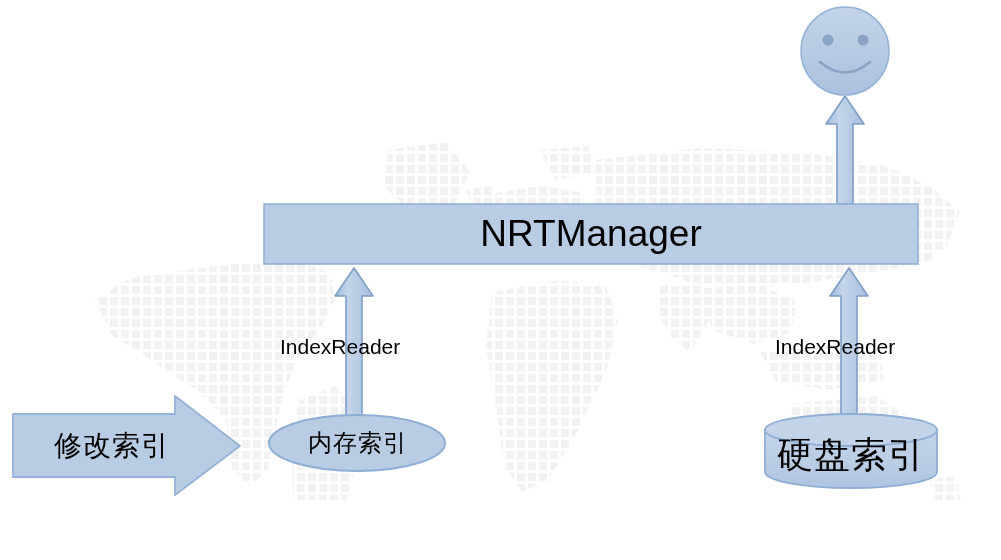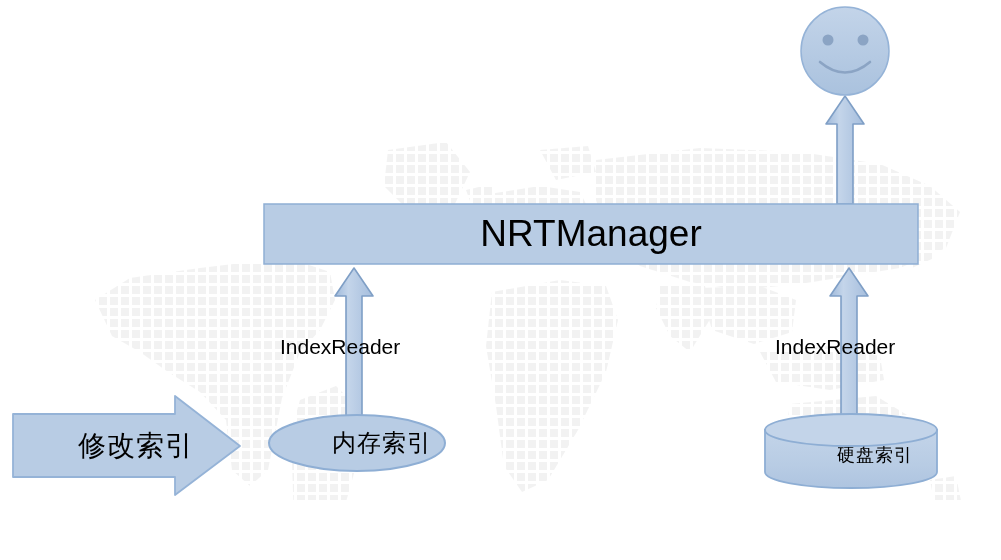--- a/index.html
+++ b/index.html
@@ -37,21 +37,20 @@
     color: #000000;
     white-space: nowrap;
     user-select: none;
   }
   .lbl-en {
     font-family: "Liberation Sans", sans-serif;
   }
   .lbl-cjk {
     font-family: Liberation Sans, sans-serif;
     letter-spacing: 1px;
-    margin-left: 24px;
   }
   #nrt-label {
     left: 264px;
     top: 204px;
     width: 654px;
     height: 60px;
     display: flex;
     align-items: center;
     justify-content: center;
     font-size: 37px;
@@ -88,21 +87,21 @@
     font-size: 24px;
   }
   #label-disk {
     left: 765px;
     top: 425px;
     width: 172px;
     height: 60px;
     display: flex;
     align-items: center;
     justify-content: center;
-    font-size: 18px;
+    font-size: 36px;
   }
 </style>
 </head>
 <body>
 
 <div id="canvas">
 
   <svg id="bg-map" viewBox="0 0 1001 560" xmlns="http://www.w3.org/2000/svg">
     <defs>
       <pattern id="dots" width="11" height="11" patternUnits="userSpaceOnUse">

